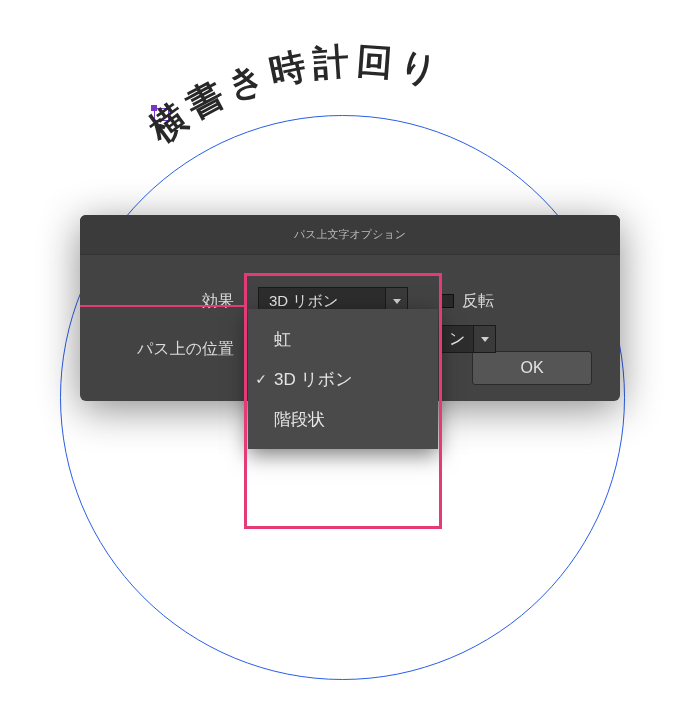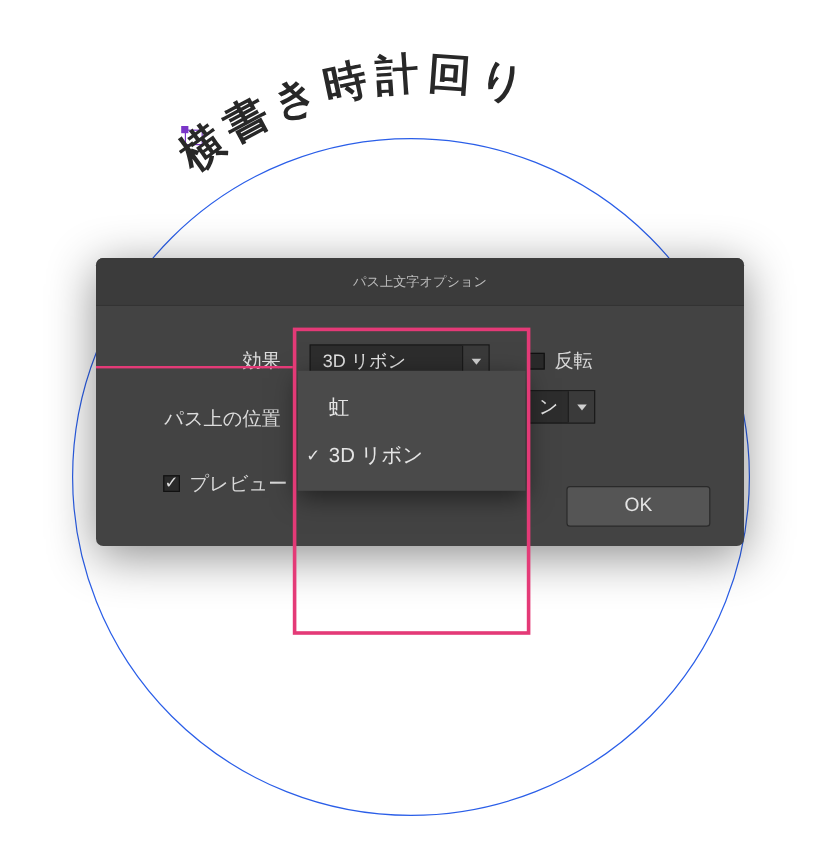--- a/index.html
+++ b/index.html
@@ -262,24 +262,20 @@
         <span>反転</span>
       </div>
     </div>
 
     <div class="row">
       <div class="lbl">パス上の位置</div>
       <div style="flex:1"></div>
     </div>
 
 
-    <div class="row preview-row">
-      <span class="checkbox checked"></span>
-      <span>プレビュー</span>
-    </div>
 
     <div class="ok-btn">
       <span>OK</span>
     </div>
   </div>
 </div>
 
 <div class="truncated-select">
   <span class="t">ン</span>
   <div class="sel-btn">
@@ -289,16 +285,20 @@
 
 <div class="dropdown-list">
   <div class="opt">
     <span class="chk"></span>
     <span>虹</span>
   </div>
   <div class="opt">
     <span class="chk">✓</span>
     <span>3D リボン</span>
   </div>
+  <div class="opt">
+    <span class="chk"></span>
+    <span>階段状</span>
+  </div>
 </div>
 
 <div class="highlight-box"></div>
 <div class="highlight-rule"></div>
 
 </body></html>

